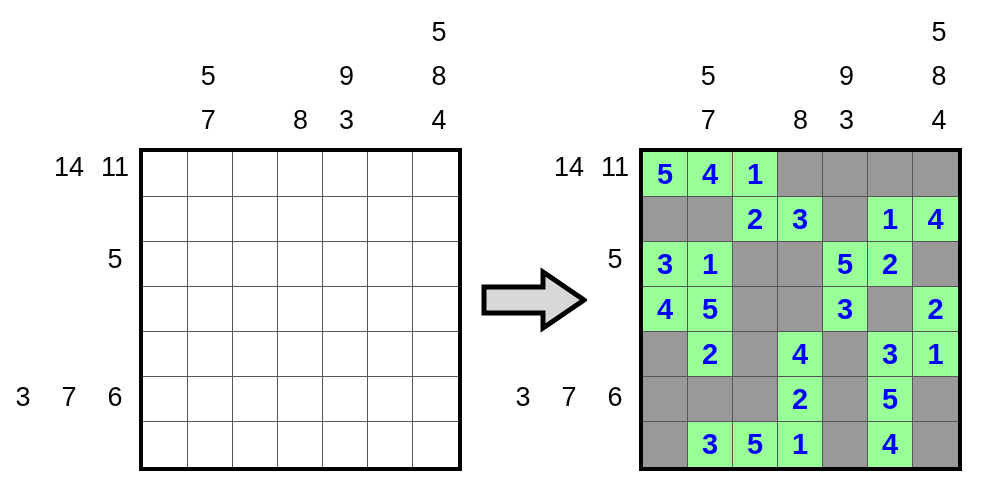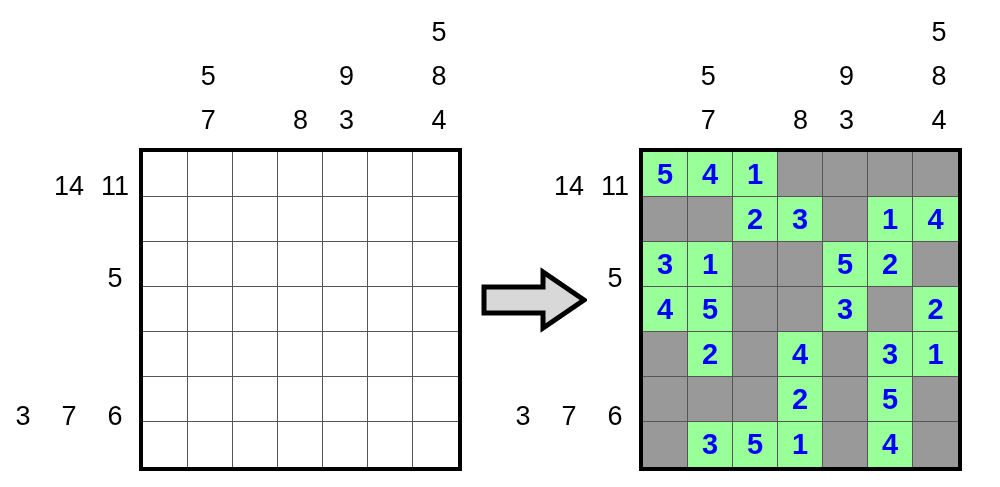--- a/index.html
+++ b/index.html
@@ -82,21 +82,21 @@
     line-height: 1;
     height: 44px;
     display: flex;
     align-items: center;
     justify-content: center;
   }
 
   .row-clues {
     position: absolute;
     left: 0;
-    top: 163px;
+    top: 144px;
     width: 139px;
     height: 323px;
     display: grid;
     grid-template-rows: repeat(7, 1fr);
     text-align: center;
   }
   .row-clue-stack {
     display: flex;
     flex-direction: row;
     justify-content: flex-end;

